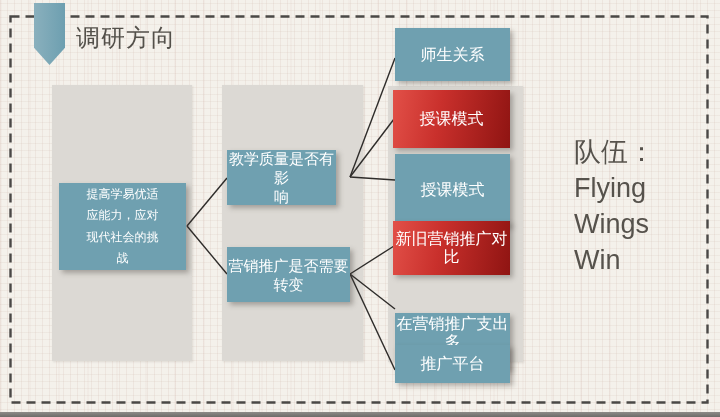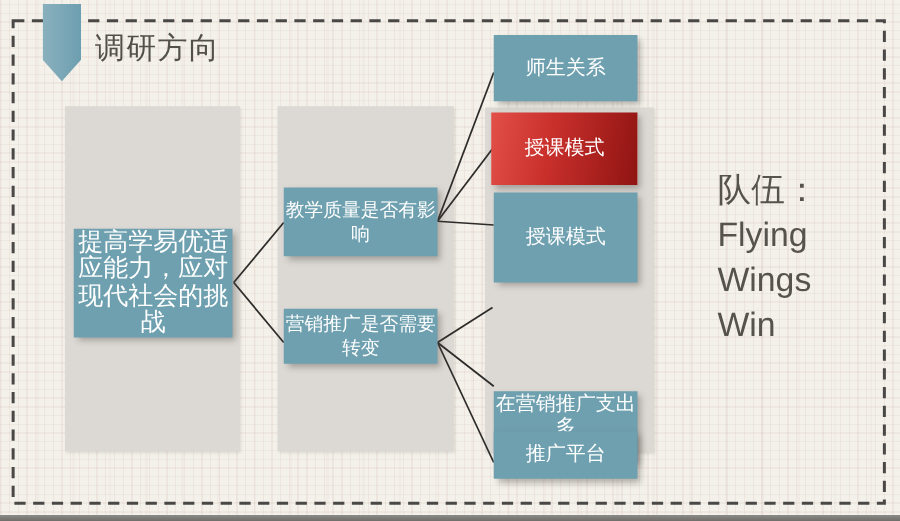--- a/index.html
+++ b/index.html
@@ -17,23 +17,23 @@
   .col2{left:222px;top:85px;width:141px;height:276px;}
   .col3{left:388px;top:86px;width:135px;height:276px;}
   .wires{position:absolute;left:0;top:0;width:720px;height:417px;}
   .node{
     position:absolute;display:flex;align-items:center;justify-content:center;
     text-align:center;color:#ffffff;white-space:pre-line;
     box-shadow:3px 3px 5px rgba(70,65,60,0.38);
   }
   .teal{background:#6fa0b0;}
   .red{background:linear-gradient(100deg,#e25048 0%,#c9302c 40%,#8f1412 100%);}
-  .node-root{left:59px;top:183px;width:127px;height:87px;font-size:20px;line-height:21.5px;}
-  .node-q1{left:227px;top:150px;width:123px;height:55px;font-size:15px;line-height:19px;}
-  .node-q2{left:227px;top:247px;width:123px;height:44px;font-size:15px;line-height:19px;}
+  .node-root{left:59px;top:183px;width:127px;height:87px;font-size:12px;line-height:21.5px;}
+  .node-q1{left:227px;top:150px;width:109px;height:55px;font-size:15px;line-height:19px;}
+  .node-q2{left:227px;top:247px;width:123px;height:55px;font-size:15px;line-height:19px;}
   .node-t{left:395px;width:115px;font-size:16px;line-height:18px;}
   .node-t.red{left:393px;width:117px;}
   .t0{top:28px;height:53px;}
   .t1{top:90px;height:58px;}
   .t2{top:154px;height:72px;}
   .t3{top:221px;height:54px;}
   .t4{top:281px;height:57px;margin-top:32px;}
   .t5{top:345px;height:38px;}
   .bookmark{
     position:absolute;left:34px;top:3px;width:31px;height:62px;
@@ -82,20 +82,21 @@
 战</div>
 
   <div class="node teal node-q1">教学质量是否有影
 响</div>
   <div class="node teal node-q2">营销推广是否需要
 转变</div>
 
   <div class="node teal node-t t0">师生关系</div>
   <div class="node node-t t1 red">授课模式</div>
   <div class="node teal node-t t2">授课模式</div>
+  <div class="node node-t t3 red">新旧营销推广对比</div>
   <div class="node teal node-t t4">在营销推广支出多
 少</div>
   <div class="node teal node-t t5">推广平台</div>
 
   <div class="bookmark"></div>
   <div class="title">调研方向</div>
 
   <div class="team">队伍：
 Flying
 Wings

